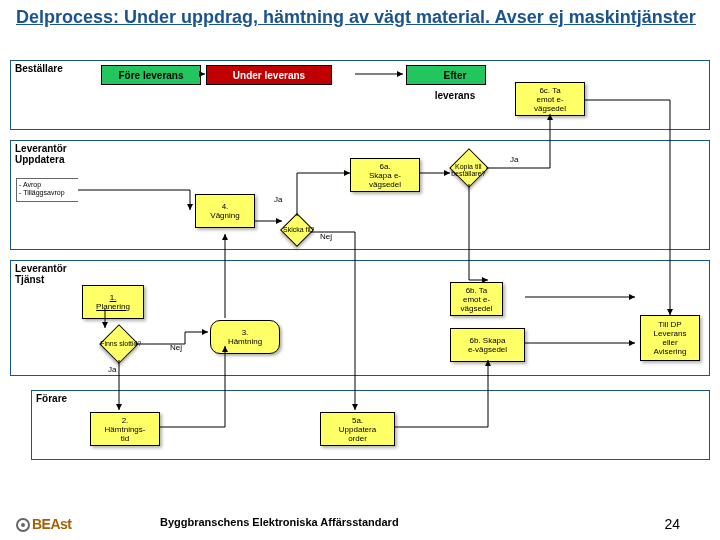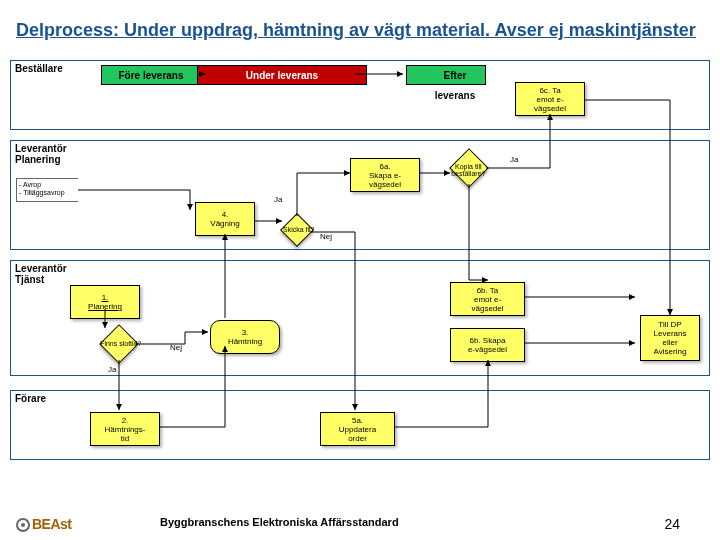--- a/index.html
+++ b/index.html
@@ -1,17 +1,17 @@
 <!DOCTYPE html>
 <html><head>
 <meta charset="utf-8">
 <style>
   * { box-sizing: border-box; margin: 0; padding: 0; }
   body { font-family: Arial, sans-serif; width: 720px; height: 540px; background: #fff; position: relative; }
-  .title { font-size: 18px; color: #1a5490; padding: 20px 16px 2px; text-decoration: underline; font-weight: bold; line-height: 1.2; }
+  .title { font-size: 18px; color: #1a5490; padding: 7px 16px 2px; text-decoration: underline; font-weight: bold; line-height: 1.2; }
   .canvas { position: absolute; top: 60px; left: 10px; width: 700px; height: 440px; }
   .lane { position: absolute; left: 0; right: 0; border: 1.5px solid #1a5490; background: #fff; }
   .lane-label { position: absolute; left: 4px; top: 2px; font-size: 10px; font-weight: bold; }
   .phase { position: absolute; top: 4px; height: 20px; font-size: 10px; font-weight: bold; text-align: center; line-height: 20px; border: 1px solid #000; }
   .phase-grey { background: #22c55e; }
   .phase-red { background: #c00000; color: #fff; }
   .box { position: absolute; background: #ffff66; border: 1px solid #000; font-size: 8px; text-align: center; padding: 16px; display: flex; align-items: center; justify-content: center; box-shadow: 2px 2px 3px rgba(0,0,0,0.3); }
   .diamond { position: absolute; background: #ffff66; border: 1px solid #000; transform: rotate(45deg); box-shadow: 2px 2px 3px rgba(0,0,0,0.3); }
   .diamond-label { position: absolute; font-size: 7px; text-align: center; transform: rotate(-45deg); width: 50px; }
   .edge-label { position: absolute; font-size: 8px; }
@@ -27,57 +27,57 @@
 </head>
 <body>
 
 <div class="title">Delprocess: Under uppdrag, hämtning av vägt material. Avser ej maskintjänster</div>
 
 <div class="canvas">
 
   <div class="lane" style="top:0; height:70px;">
     <div class="lane-label">Beställare</div>
     <div class="phase phase-grey" style="left:90px; width:100px;">Före leverans</div>
-    <div class="phase phase-red" style="left:186px; width:170px;">Under leverans</div>
+    <div class="phase phase-red" style="left:195px; width:126px;">Under leverans</div>
     <div class="phase phase-grey" style="left:395px; width:80px;padding-left:18px;">Efter leverans</div>
   </div>
   <div class="lane" style="top:80px; height:110px;">
-    <div class="lane-label" style="white-space:pre-line; width:60px;">Leverantör Planering</div>
+    <div class="lane-label" style="white-space:pre-line; width:60px;">Leverantör Uppdatera</div>
   </div>
   <div class="lane" style="top:200px; height:116px;">
     <div class="lane-label" style="white-space:pre-line; width:60px;">Leverantör Tjänst</div>
   </div>
-  <div class="lane" style="top:330px; height:70px;">
+  <div class="lane" style="top:330px; height:70px;margin-left:21px;">
     <div class="lane-label">Förare</div>
   </div>
 
   <div class="box" style="left:505px; top:22px; width:70px; height:32px;">6c. Ta emot e-vägsedel</div>
 
   <div class="bracket" style="left:6px; top:118px; width:62px; height:24px; white-space:pre-line;">- Avrop
 - Tilläggsavrop</div>
   <div class="box" style="left:340px; top:98px; width:70px; height:30px;">6a. Skapa e-vägsedel</div>
   <div class="diamond" style="left:445px; top:94px; width:28px; height:28px;">
     <div class="diamond-label" style="left:-11px; top:8px;">Kopia till beställare?</div>
   </div>
   <div class="edge-label" style="left:500px; top:95px;">Ja</div>
-  <div class="box" style="left:185px; top:142px; width:60px; height:14px;">4. Vägning</div>
+  <div class="box" style="left:185px; top:134px; width:60px; height:14px;">4. Vägning</div>
   <div class="diamond" style="left:275px; top:158px; width:24px; height:24px;">
     <div class="diamond-label" style="left:-13px; top:6px;">Skicka fil?</div>
   </div>
   <div class="edge-label" style="left:264px; top:135px;">Ja</div>
   <div class="edge-label" style="left:310px; top:172px;">Nej</div>
 
-  <div class="box" style="left:60px; top:225px; width:70px; height:24px;text-decoration:underline;">1. Planering</div>
+  <div class="box" style="left:72px; top:225px; width:62px; height:24px;text-decoration:underline;">1. Planering</div>
   <div class="diamond" style="left:95px; top:270px; width:28px; height:28px;">
     <div class="diamond-label" style="left:-11px; top:8px;">Finns slottid?</div>
   </div>
   <div class="edge-label" style="left:160px; top:283px;">Nej</div>
   <div class="edge-label" style="left:98px; top:305px;">Ja</div>
   <div class="box" style="left:200px; top:260px; width:70px; height:24px;border-radius:10px;">3. Hämtning</div>
-  <div class="box" style="left:440px; top:222px; width:75px; height:30px;">6b. Ta emot e-vägsedel</div>
+  <div class="box" style="left:440px; top:222px; width:53px; height:30px;">6b. Ta emot e-vägsedel</div>
   <div class="box" style="left:440px; top:268px; width:75px; height:30px;">6b. Skapa e-vägsedel</div>
   <div class="box" style="left:630px; top:255px; width:60px; height:46px;">Till DP Leverans eller Avisering</div>
 
   <div class="box" style="left:80px; top:352px; width:70px; height:30px;">2. Hämtnings-tid</div>
   <div class="box" style="left:310px; top:352px; width:75px; height:30px;">5a. Uppdatera order</div>
 
   <svg class="arrows">
     <defs>
       <marker id="ah" markerWidth="8" markerHeight="8" refX="6" refY="3" orient="auto">
         <path d="M0,0 L6,3 L0,6 Z" fill="#000"></path>

